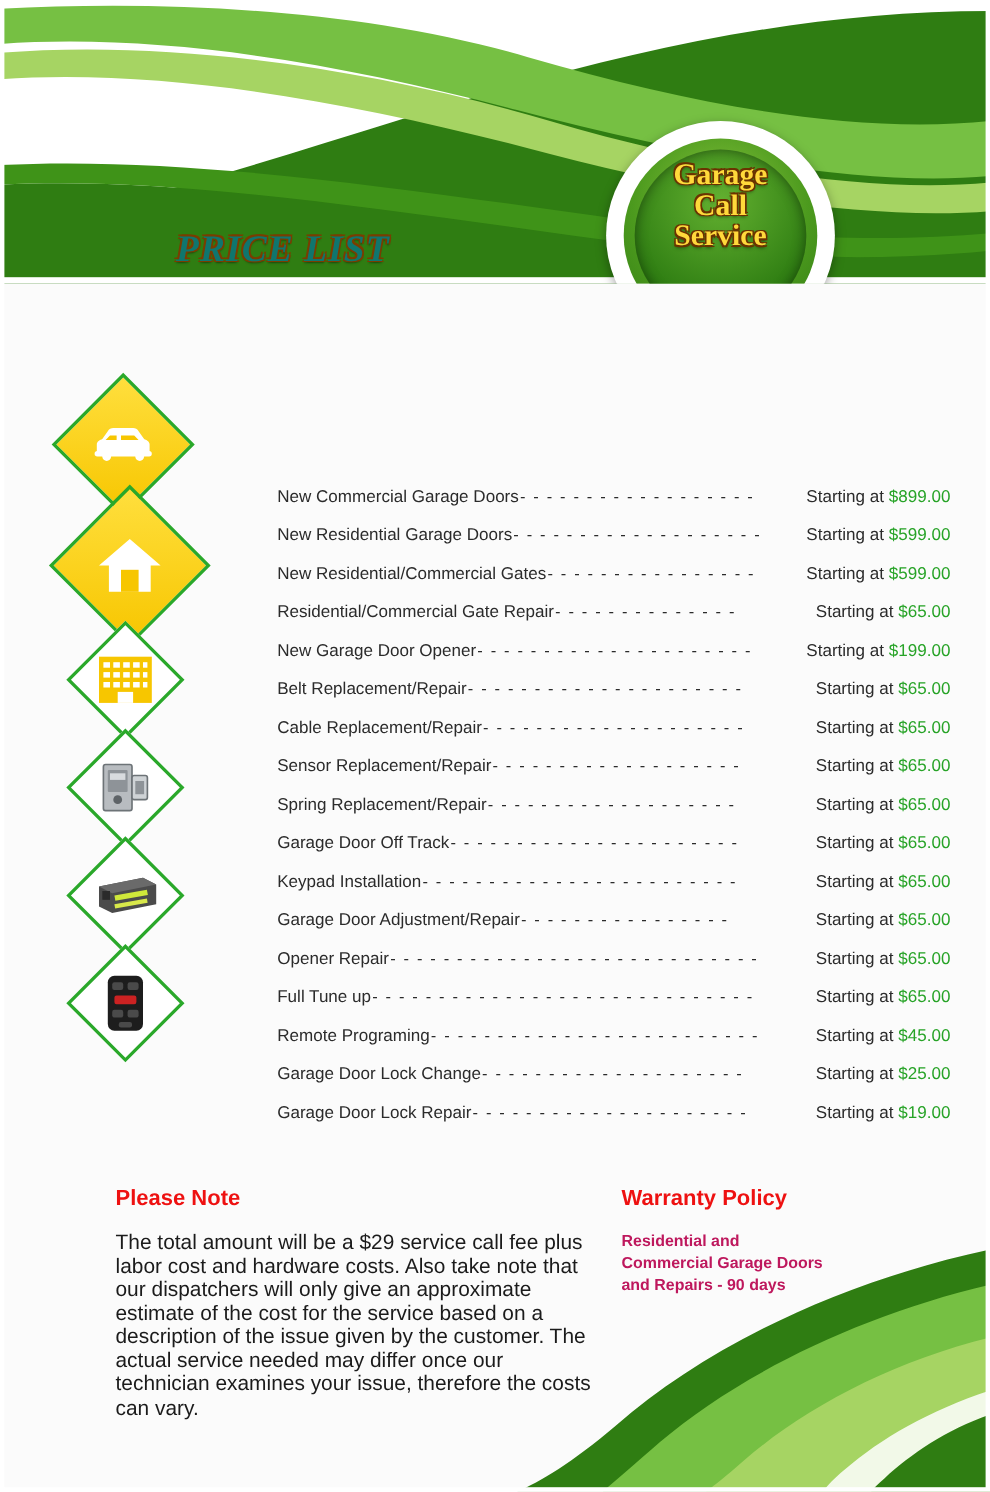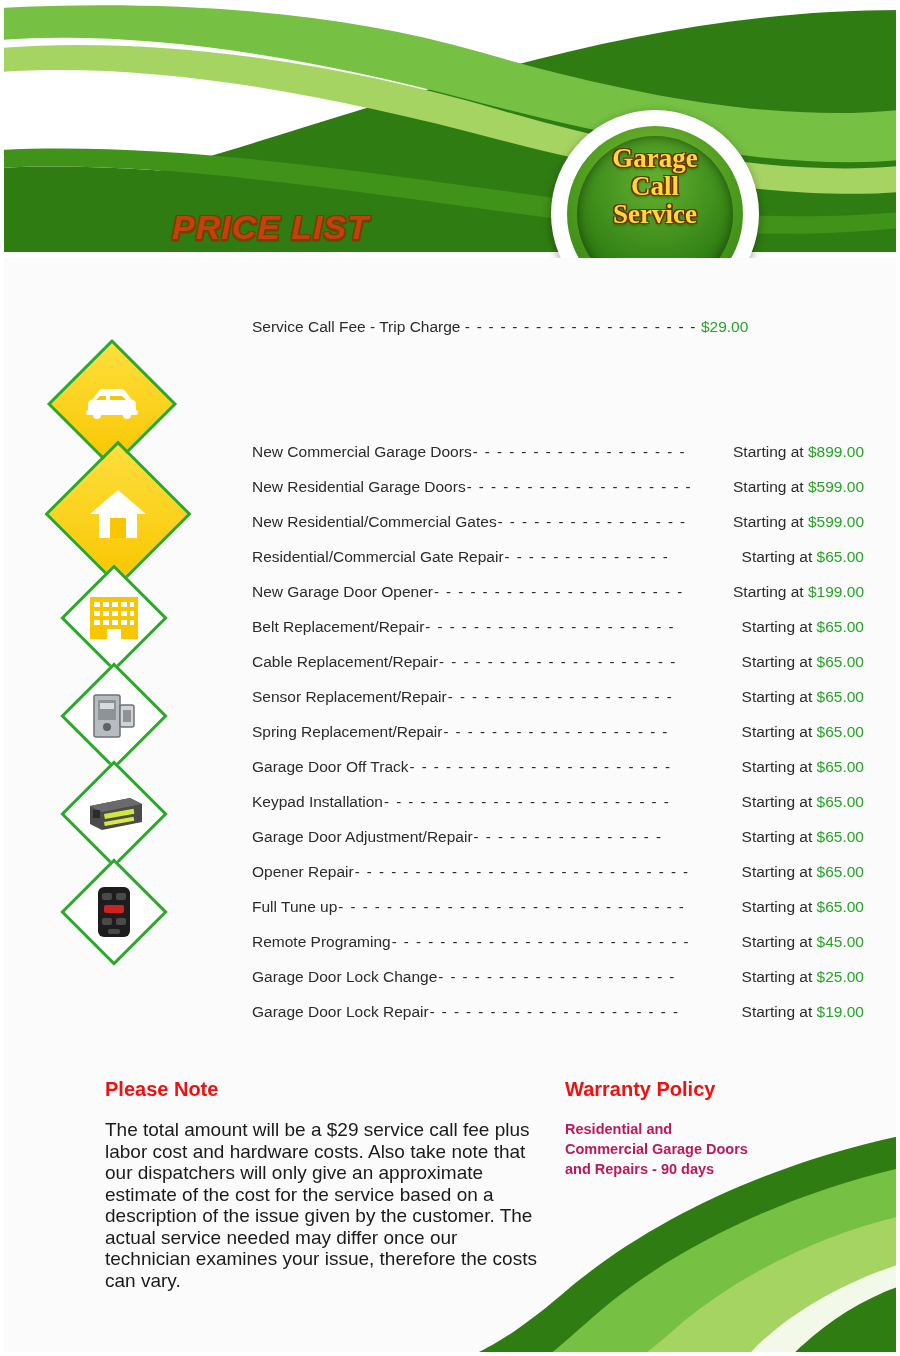--- a/index.html
+++ b/index.html
@@ -26,34 +26,33 @@
     top: 0; left: 0;
     width: 900px;
     height: 258px;
     overflow: hidden;
   }
   .header-svg { position: absolute; top:0; left:0; }
   .price-list-title {
     position: absolute;
     left: 160px;
     top: 208px;
-    font-family: Liberation Sans, sans-serif;
+    font-family: Liberation Serif, serif;
     font-weight: bold;
     font-style: italic;
     font-size: 34px;
     letter-spacing: 1px;
-    color: #c2410c;
+    color: #0f766e;
     text-shadow:
        -1.5px -1.5px 0 #7a3d00,
         1.5px -1.5px 0 #7a3d00,
        -1.5px  1.5px 0 #7a3d00,
         1.5px  1.5px 0 #7a3d00,
         0 2px 2px rgba(0,0,0,.45);
     white-space: nowrap;
-    margin-left: 12px;
   }
   .logo-badge {
     position: absolute;
     left: 551px;
     top: 110px;
     width: 208px;
     height: 148px;
   }
   .logo-outer {
     position: absolute;
@@ -266,25 +265,20 @@
       <div class="logo-text">
         <div>Garage</div>
         <div>Call</div>
         <div>Service</div>
       </div>
     </div>
   </div>
 
   <div class="content">
 
-    <div class="service-call">
-      <span>Service Call Fee - Trip Charge</span>
-      <span class="dots">- - - - - - - - - - - - - - - - - - - -</span>
-      <span class="price">$29.00</span>
-    </div>
 
     <div class="icons">
 
       <div class="diamond filled" style="left:18px; top:0px;">
         <div class="glyph">
           <svg width="56" height="34" viewBox="0 0 56 34">
             <path d="M4,24 L4,17 C4,14 7,13 9,12 L14,5 C15,3 17,2 19,2 L37,2 C39,2 41,3 42,5 L47,12 C49,13 52,14 52,17 L52,24 Z" fill="#ffffff"></path>
             <rect x="2" y="23" width="52" height="5" rx="2.5" fill="#ffffff"></rect>
             <path d="M16,9 L22,9 L22,13 L12,13 Z" fill="#f7c600"></path>
             <path d="M26,9 L38,9 L42,13 L26,13 Z" fill="#f7c600"></path>

